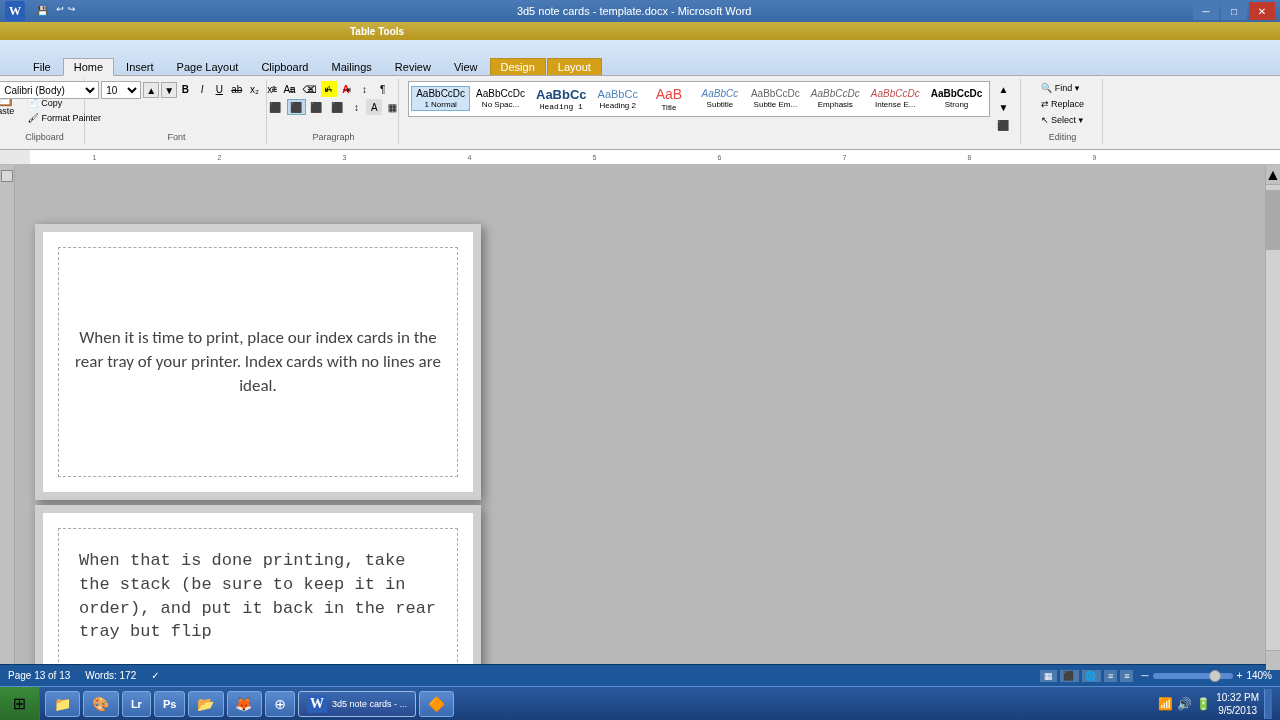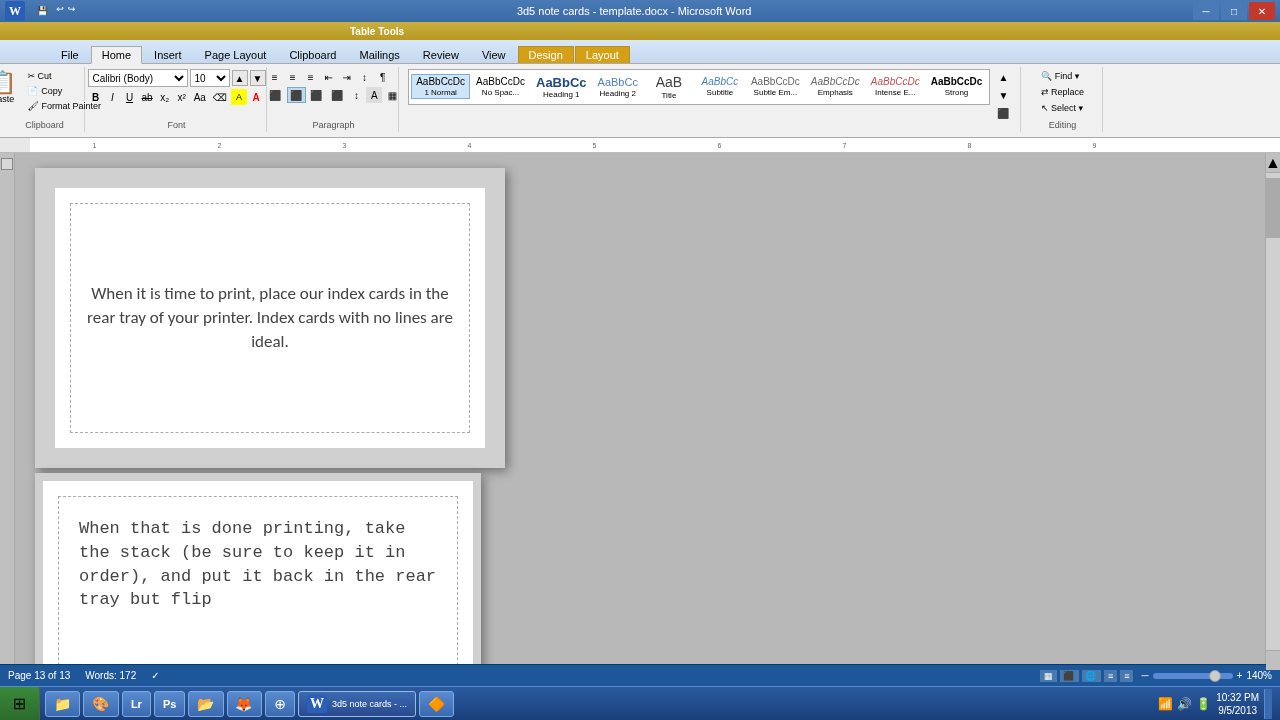--- a/index.html
+++ b/index.html
@@ -26,24 +26,24 @@
       cursor: pointer;
       display: flex; align-items: center; justify-content: center;
       color: white;
     }
     .win-btn-min, .win-btn-max { background: #4a7ab5; }
     .win-btn-close { background: #c0392b; }
 
     
     .ribbon-tabs {
       background: linear-gradient(to bottom, #d8e8f8, #c5d8ef);
-      height: 24px;
+      height: 36px;
       display: flex;
       align-items: flex-end;
-      padding-left: 50px;
+      padding-left: 22px;
       border-bottom: 1px solid #aaa;
     }
     .ribbon-tab {
       padding: 2px 10px;
       font-size: 11px;
       cursor: pointer;
       border: 1px solid transparent;
       border-bottom: none;
       margin-right: 1px;
     }
@@ -378,21 +378,21 @@
       <div class="small-buttons">
         <div class="small-btn">✂ <span>Cut</span></div>
         <div class="small-btn">📄 <span>Copy</span></div>
         <div class="small-btn">🖌 <span>Format Painter</span></div>
       </div>
     </div>
     <div class="ribbon-group-label">Clipboard</div>
   </div>
 
   <div class="ribbon-group font-group">
-    <div class="ribbon-group-content" style="flex-direction:column;gap:0;">
+    <div class="ribbon-group-content" style="gap:0;">
       <div class="font-controls-row">
         <select class="font-select">
           <option>Calibri (Body)</option>
         </select>
         <select class="font-size-select">
           <option>10</option>
         </select>
         <div class="font-size-btn">▲</div>
         <div class="font-size-btn">▼</div>
       </div>
@@ -442,28 +442,28 @@
         <div class="style-item active">
           <span class="style-preview" style="font-size:10px;">AaBbCcDc</span>
           <span style="font-size:8px;">1 Normal</span>
         </div>
         <div class="style-item">
           <span class="style-preview" style="font-size:10px;">AaBbCcDc</span>
           <span style="font-size:8px;">No Spac...</span>
         </div>
         <div class="style-item">
           <span class="style-preview" style="font-size:13px;color:#1f497d;font-weight:bold;">AaBbCc</span>
-          <span style="font-size:8px;">Heading 1</span>
+          <span style="font-size:8px;font-family:Liberation Mono, monospace;">Heading 1</span>
         </div>
         <div class="style-item">
           <span class="style-preview" style="font-size:11px;color:#4f81bd;">AaBbCc</span>
           <span style="font-size:8px;">Heading 2</span>
         </div>
         <div class="style-item">
-          <span class="style-preview" style="font-size:14px;color:#404040;">AaB</span>
+          <span class="style-preview" style="font-size:14px;color:#ef4444;">AaB</span>
           <span style="font-size:8px;">Title</span>
         </div>
         <div class="style-item">
           <span class="style-preview" style="font-size:10px;color:#4f81bd;font-style:italic;">AaBbCc</span>
           <span style="font-size:8px;">Subtitle</span>
         </div>
         <div class="style-item">
           <span class="style-preview" style="font-size:10px;color:#666;">AaBbCcDc</span>
           <span style="font-size:8px;">Subtle Em...</span>
         </div>
@@ -516,21 +516,21 @@
 <div class="main-area">
 
   <div class="left-sidebar">
     <div class="sidebar-icon"></div>
   </div>
 
   <div class="document-area">
 
     <div class="page-wrapper-pair">
 
-      <div style="background:#d0d0d0;padding:20px;box-shadow:3px 3px 10px rgba(0,0,0,0.4);display:inline-flex;">
+      <div style="background:#d0d0d0;padding:8px;box-shadow:3px 3px 10px rgba(0,0,0,0.4);display:inline-flex;margin-top:44px;">
         <div style="background:white;width:430px;height:260px;display:flex;flex-direction:column;">
           <div class="card-inner">
             <div class="card-text">When it is time to print, place our index cards in the rear tray of your printer.  Index cards with no lines are ideal.</div>
           </div>
         </div>
       </div>
 
     </div>
 
     <div class="page-wrapper-pair">

